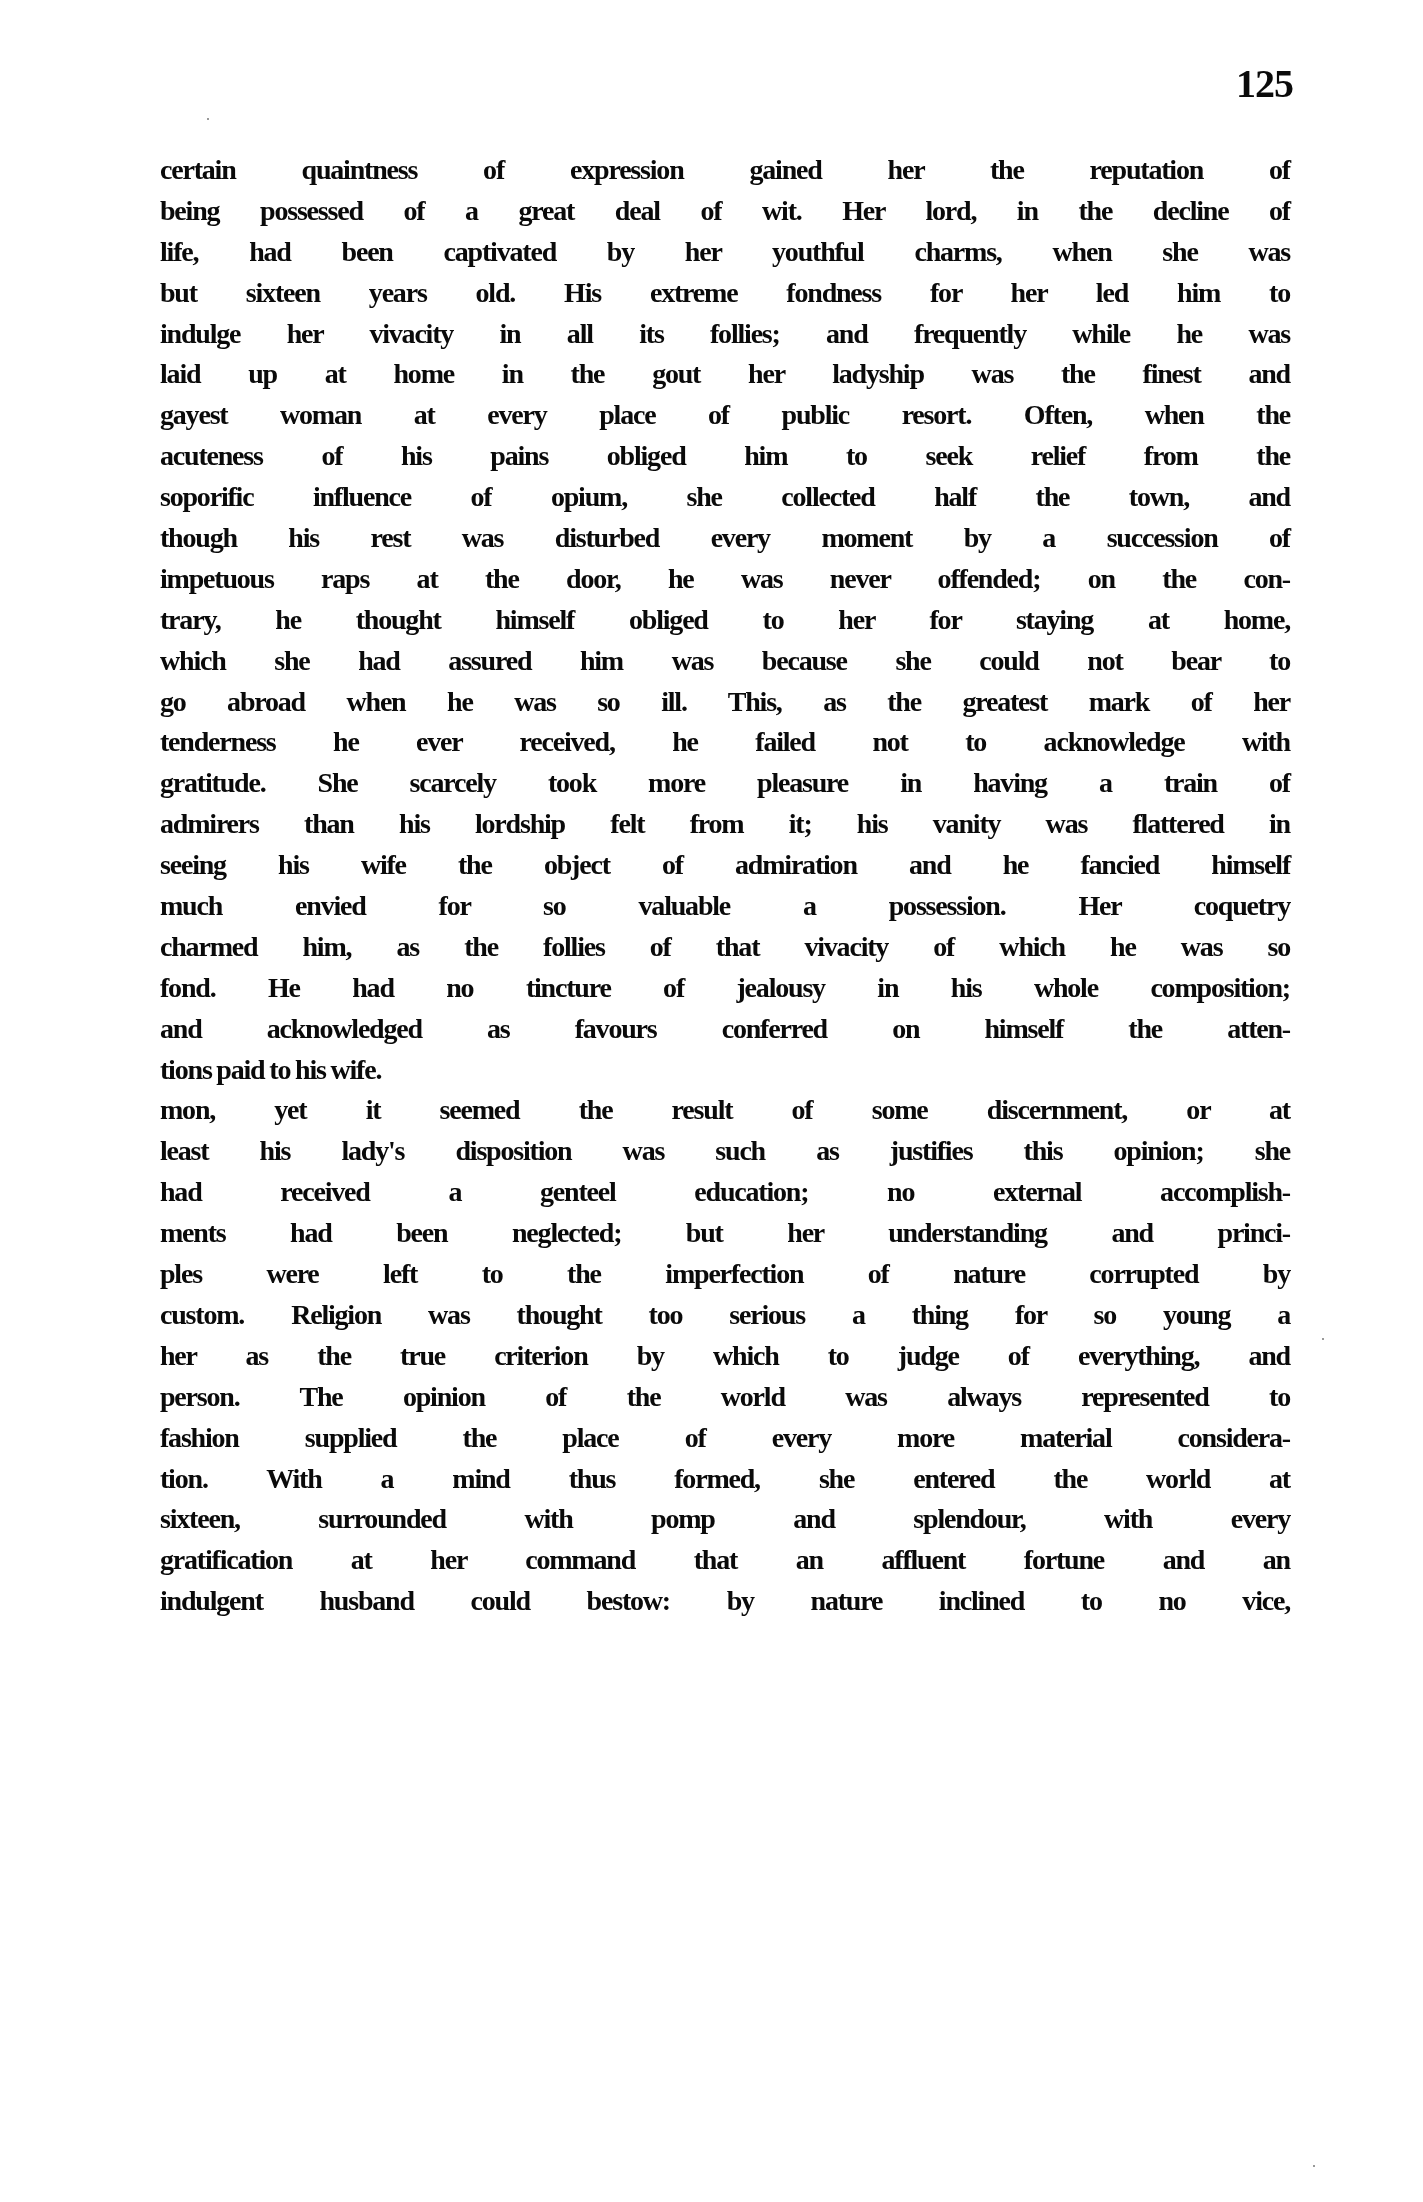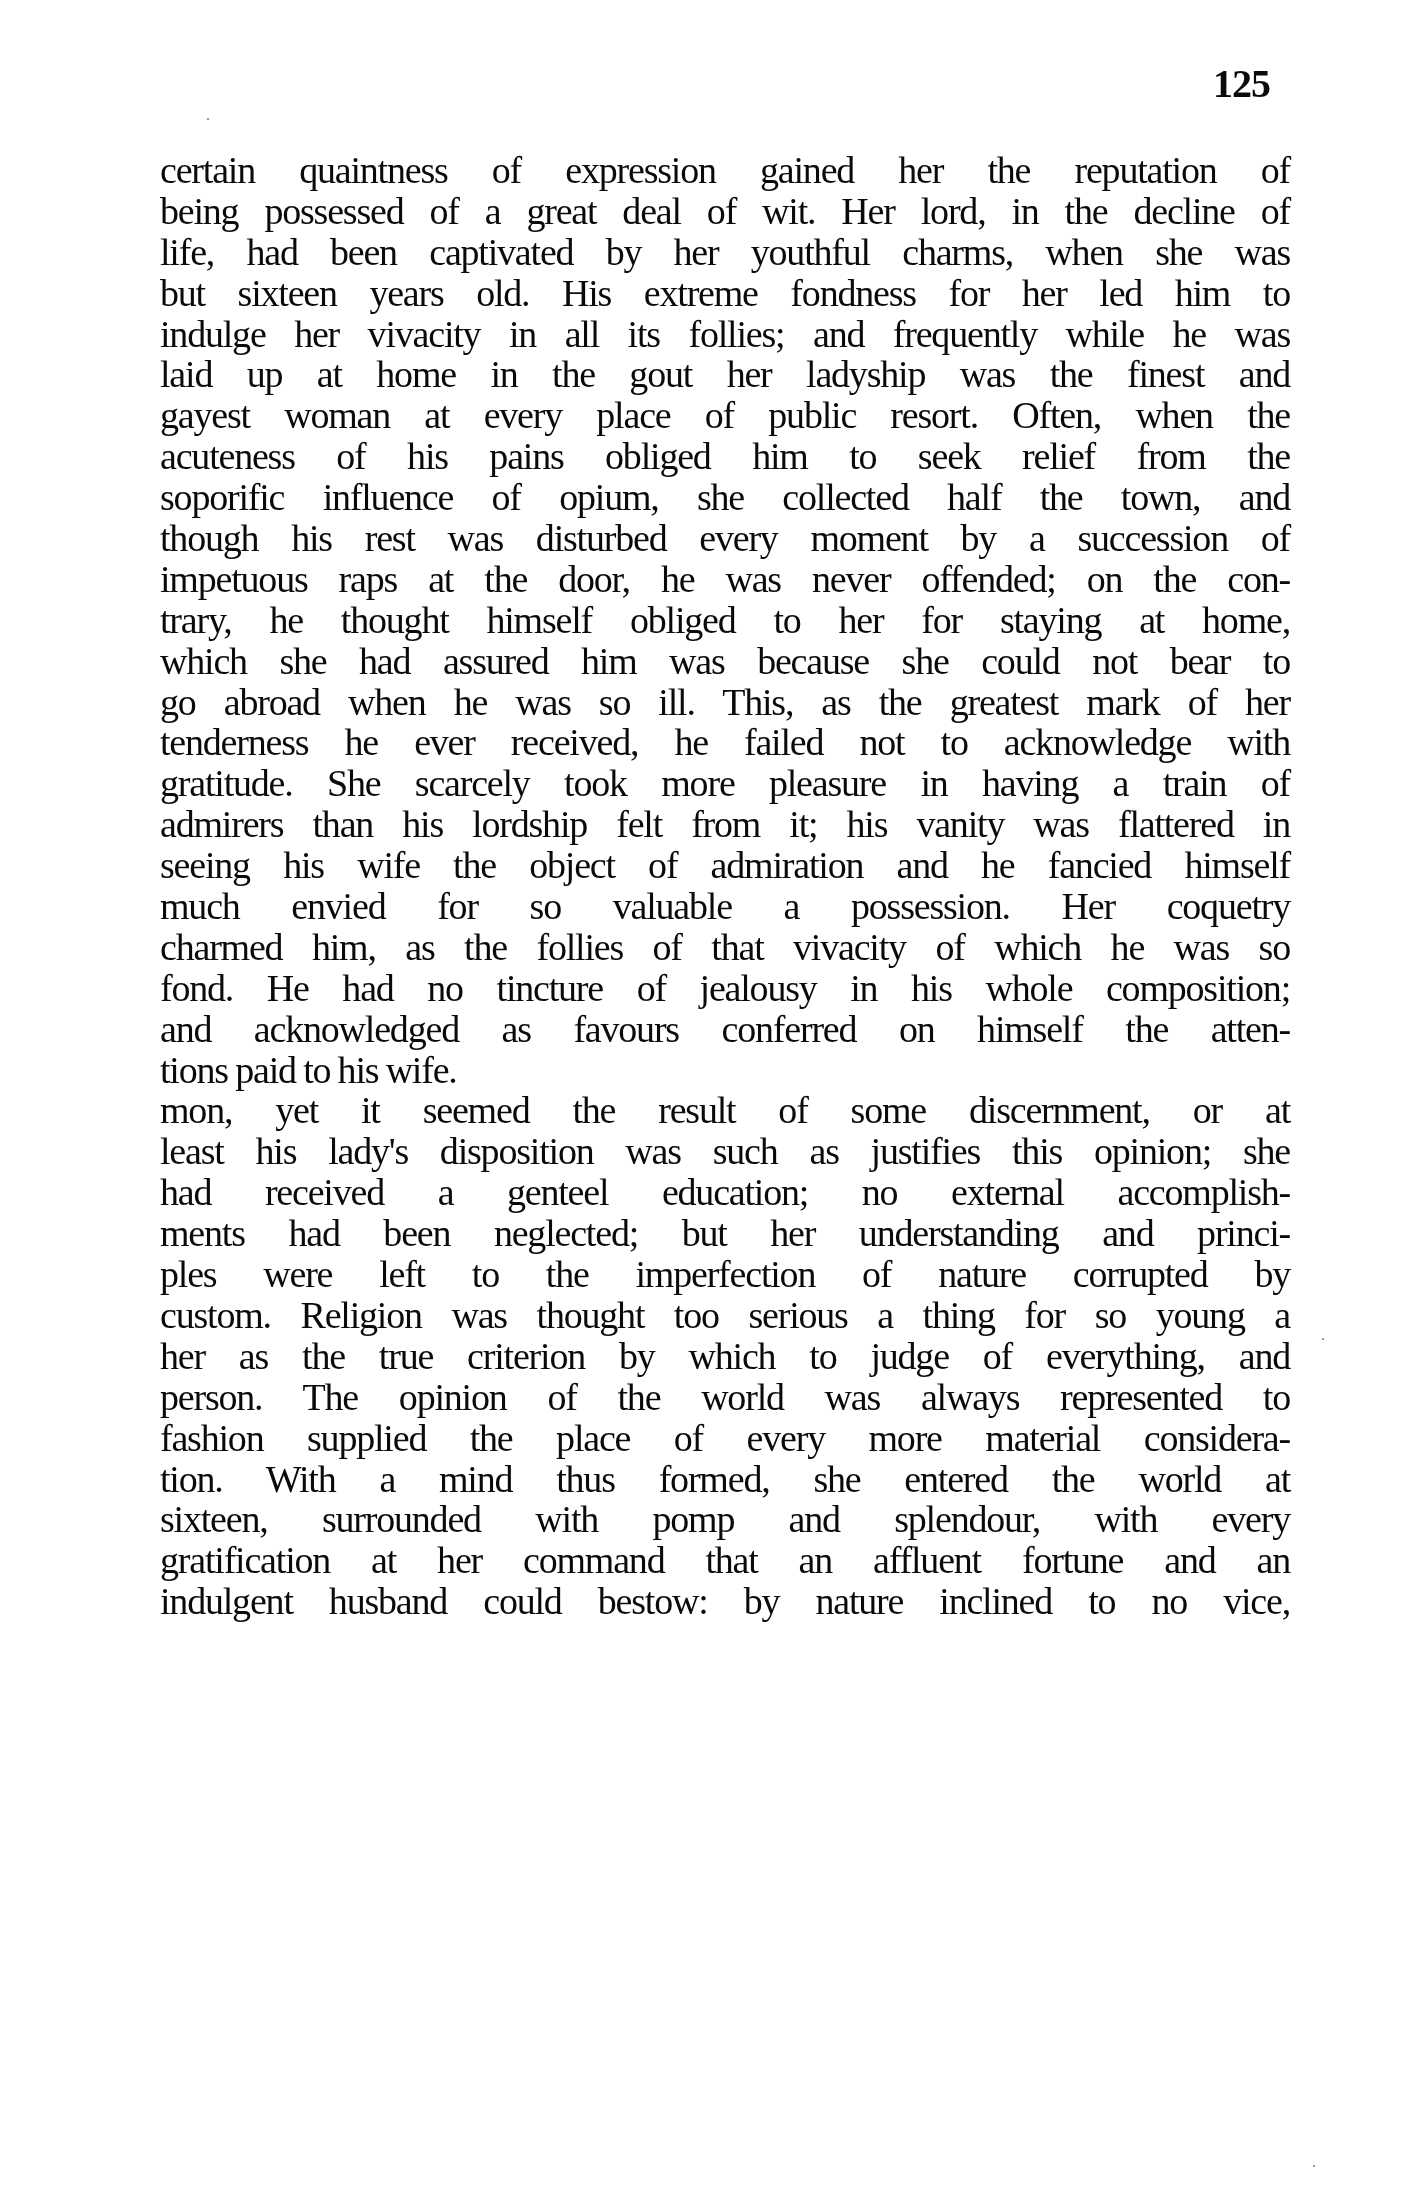--- a/index.html
+++ b/index.html
@@ -13,37 +13,38 @@
       position: relative;
       overflow: hidden;
       color: #0a0a0a;
       font-family: "Liberation Serif", "DejaVu Serif", serif;
     }
     .page-number {
       position: absolute;
       top: 60px;
       left: 1213px;
       width: 80px;
+      text-align: right;
       font-size: 40px;
       font-weight: bold;
       letter-spacing: -1px;
       line-height: 48px;
     }
     .body-text {
       position: absolute;
       top: 150px;
       left: 160px;
       width: 1130px;
     }
     .line {
       display: block;
       height: 40.9px;
       line-height: 40.9px;
-      font-size: 38px;
-      font-weight: normal;
+      font-size: 28px;
+      font-weight: bold;
       white-space: nowrap;
       letter-spacing: -1.2px;
       text-align: justify;
       text-align-last: justify;
       word-spacing: -1px;
     }
     .line.last {
       text-align-last: left;
     }
     .line.indent {

